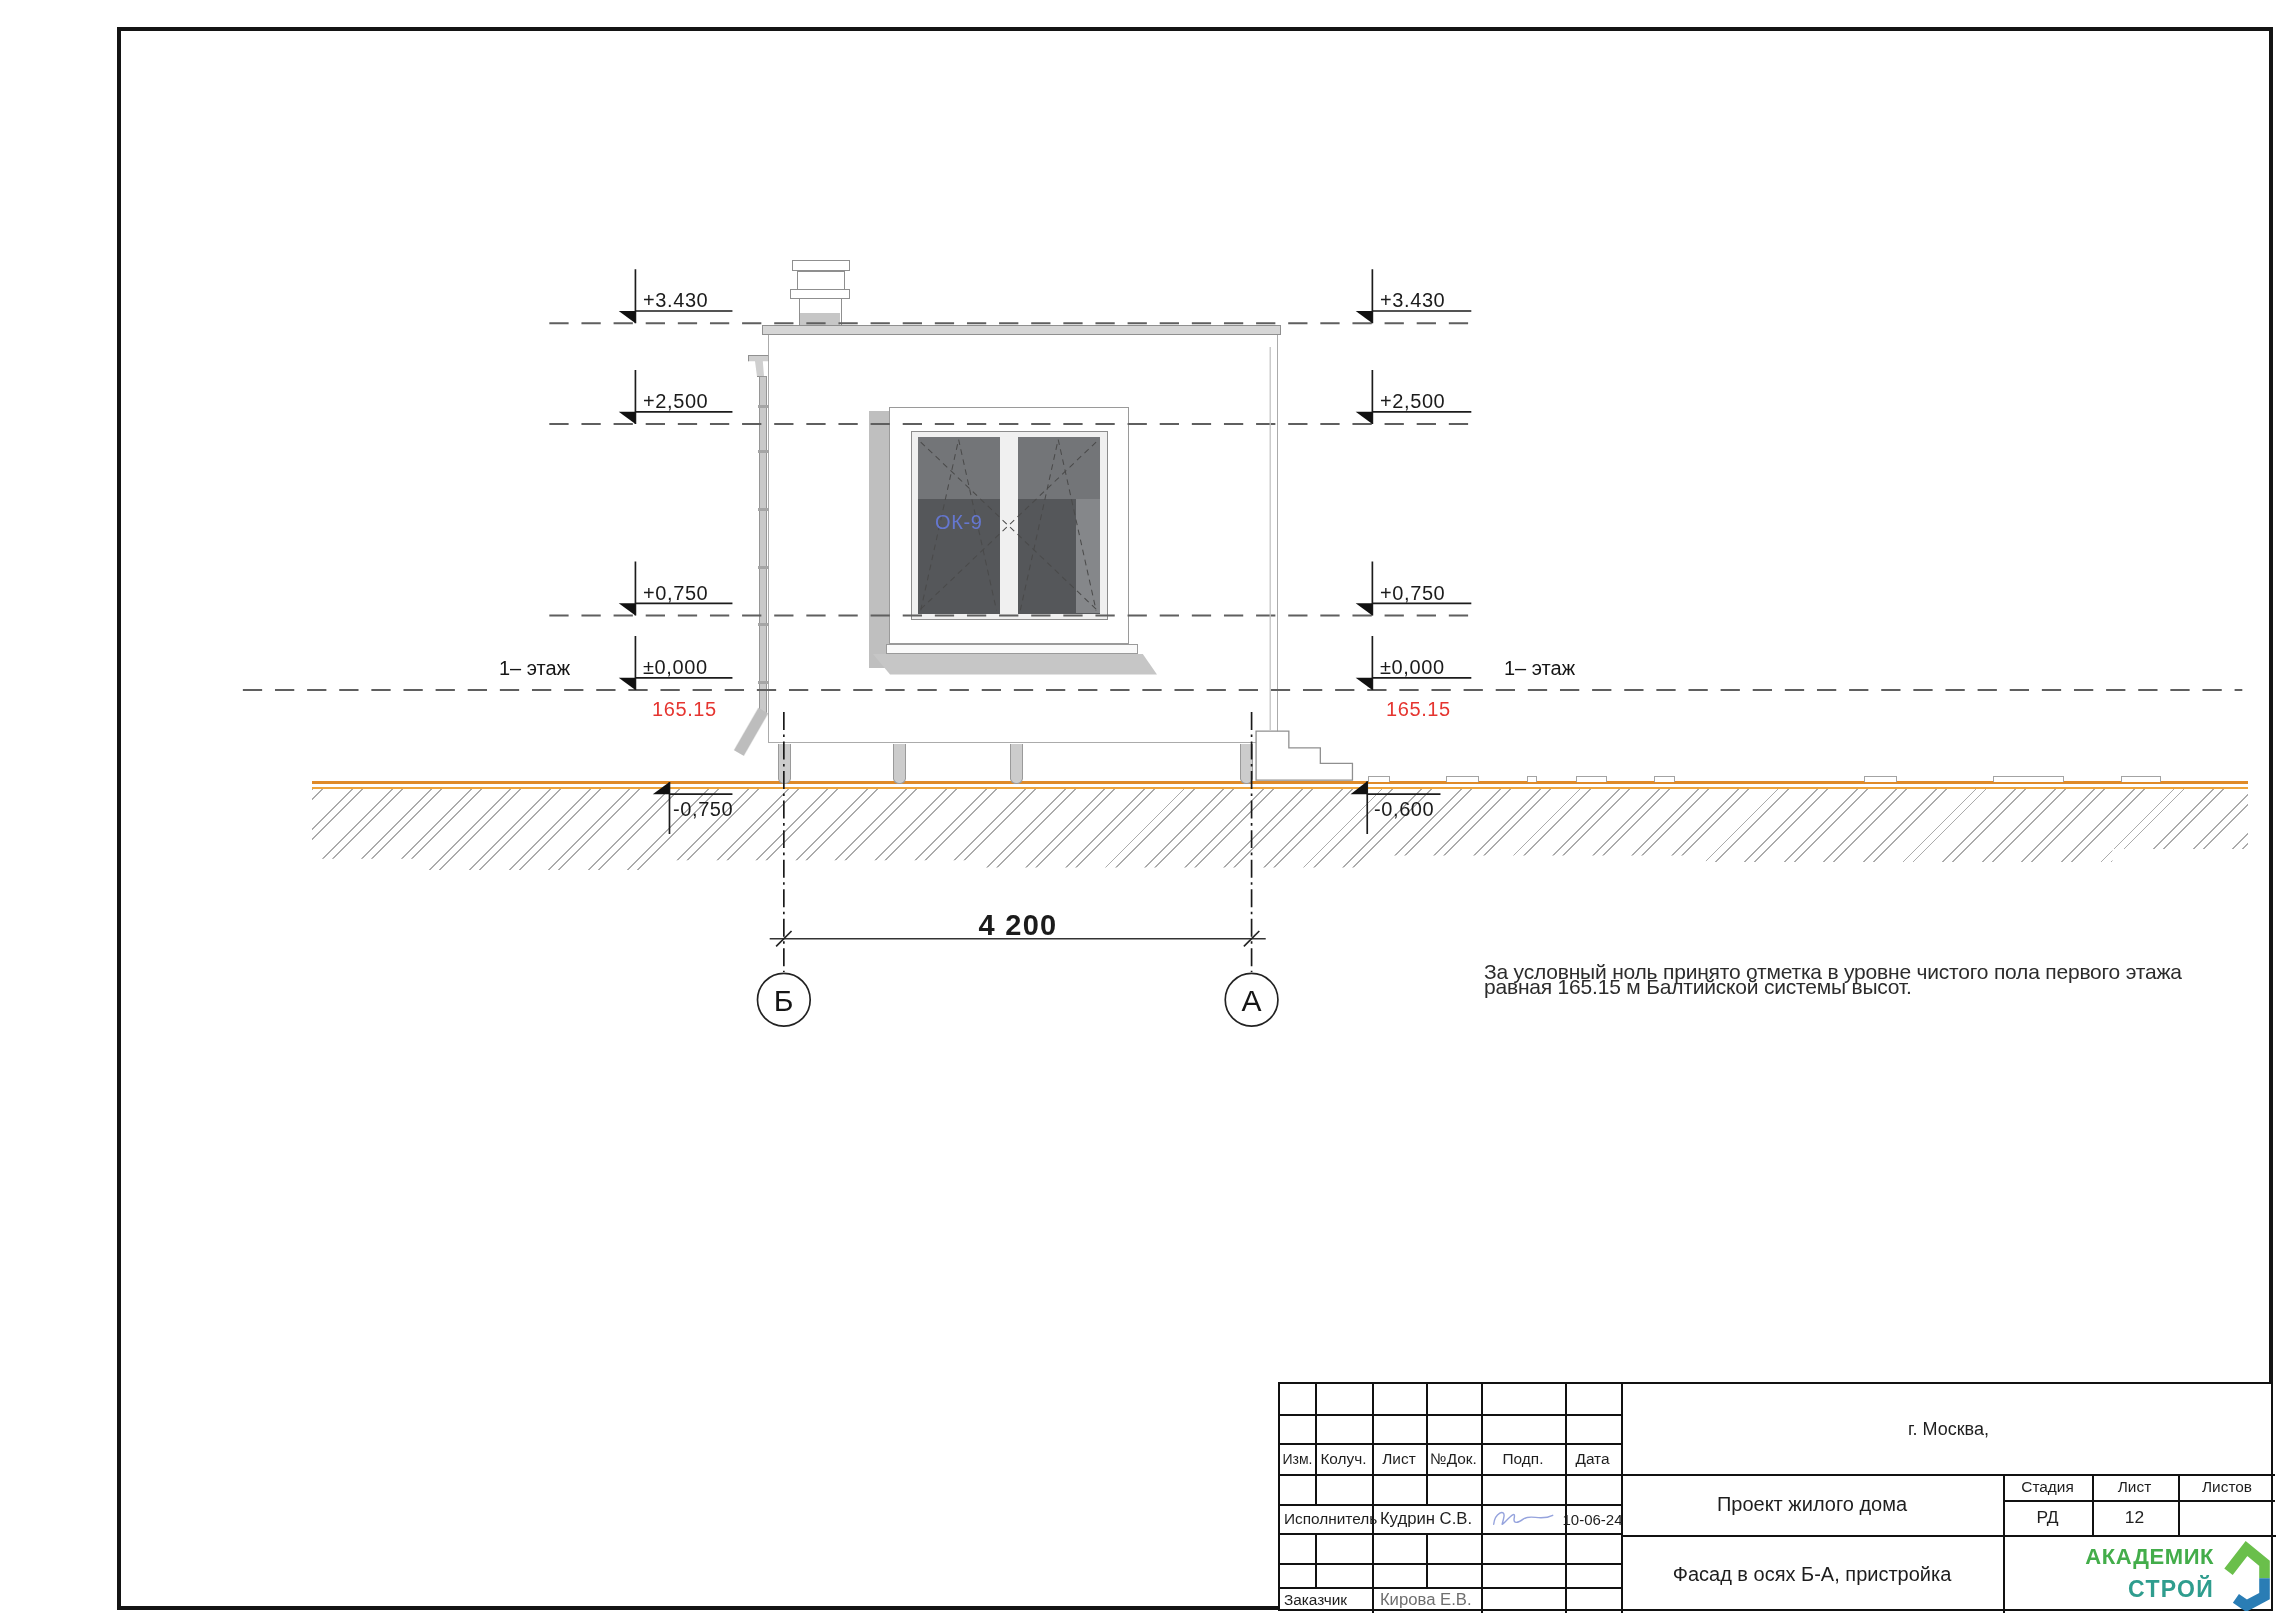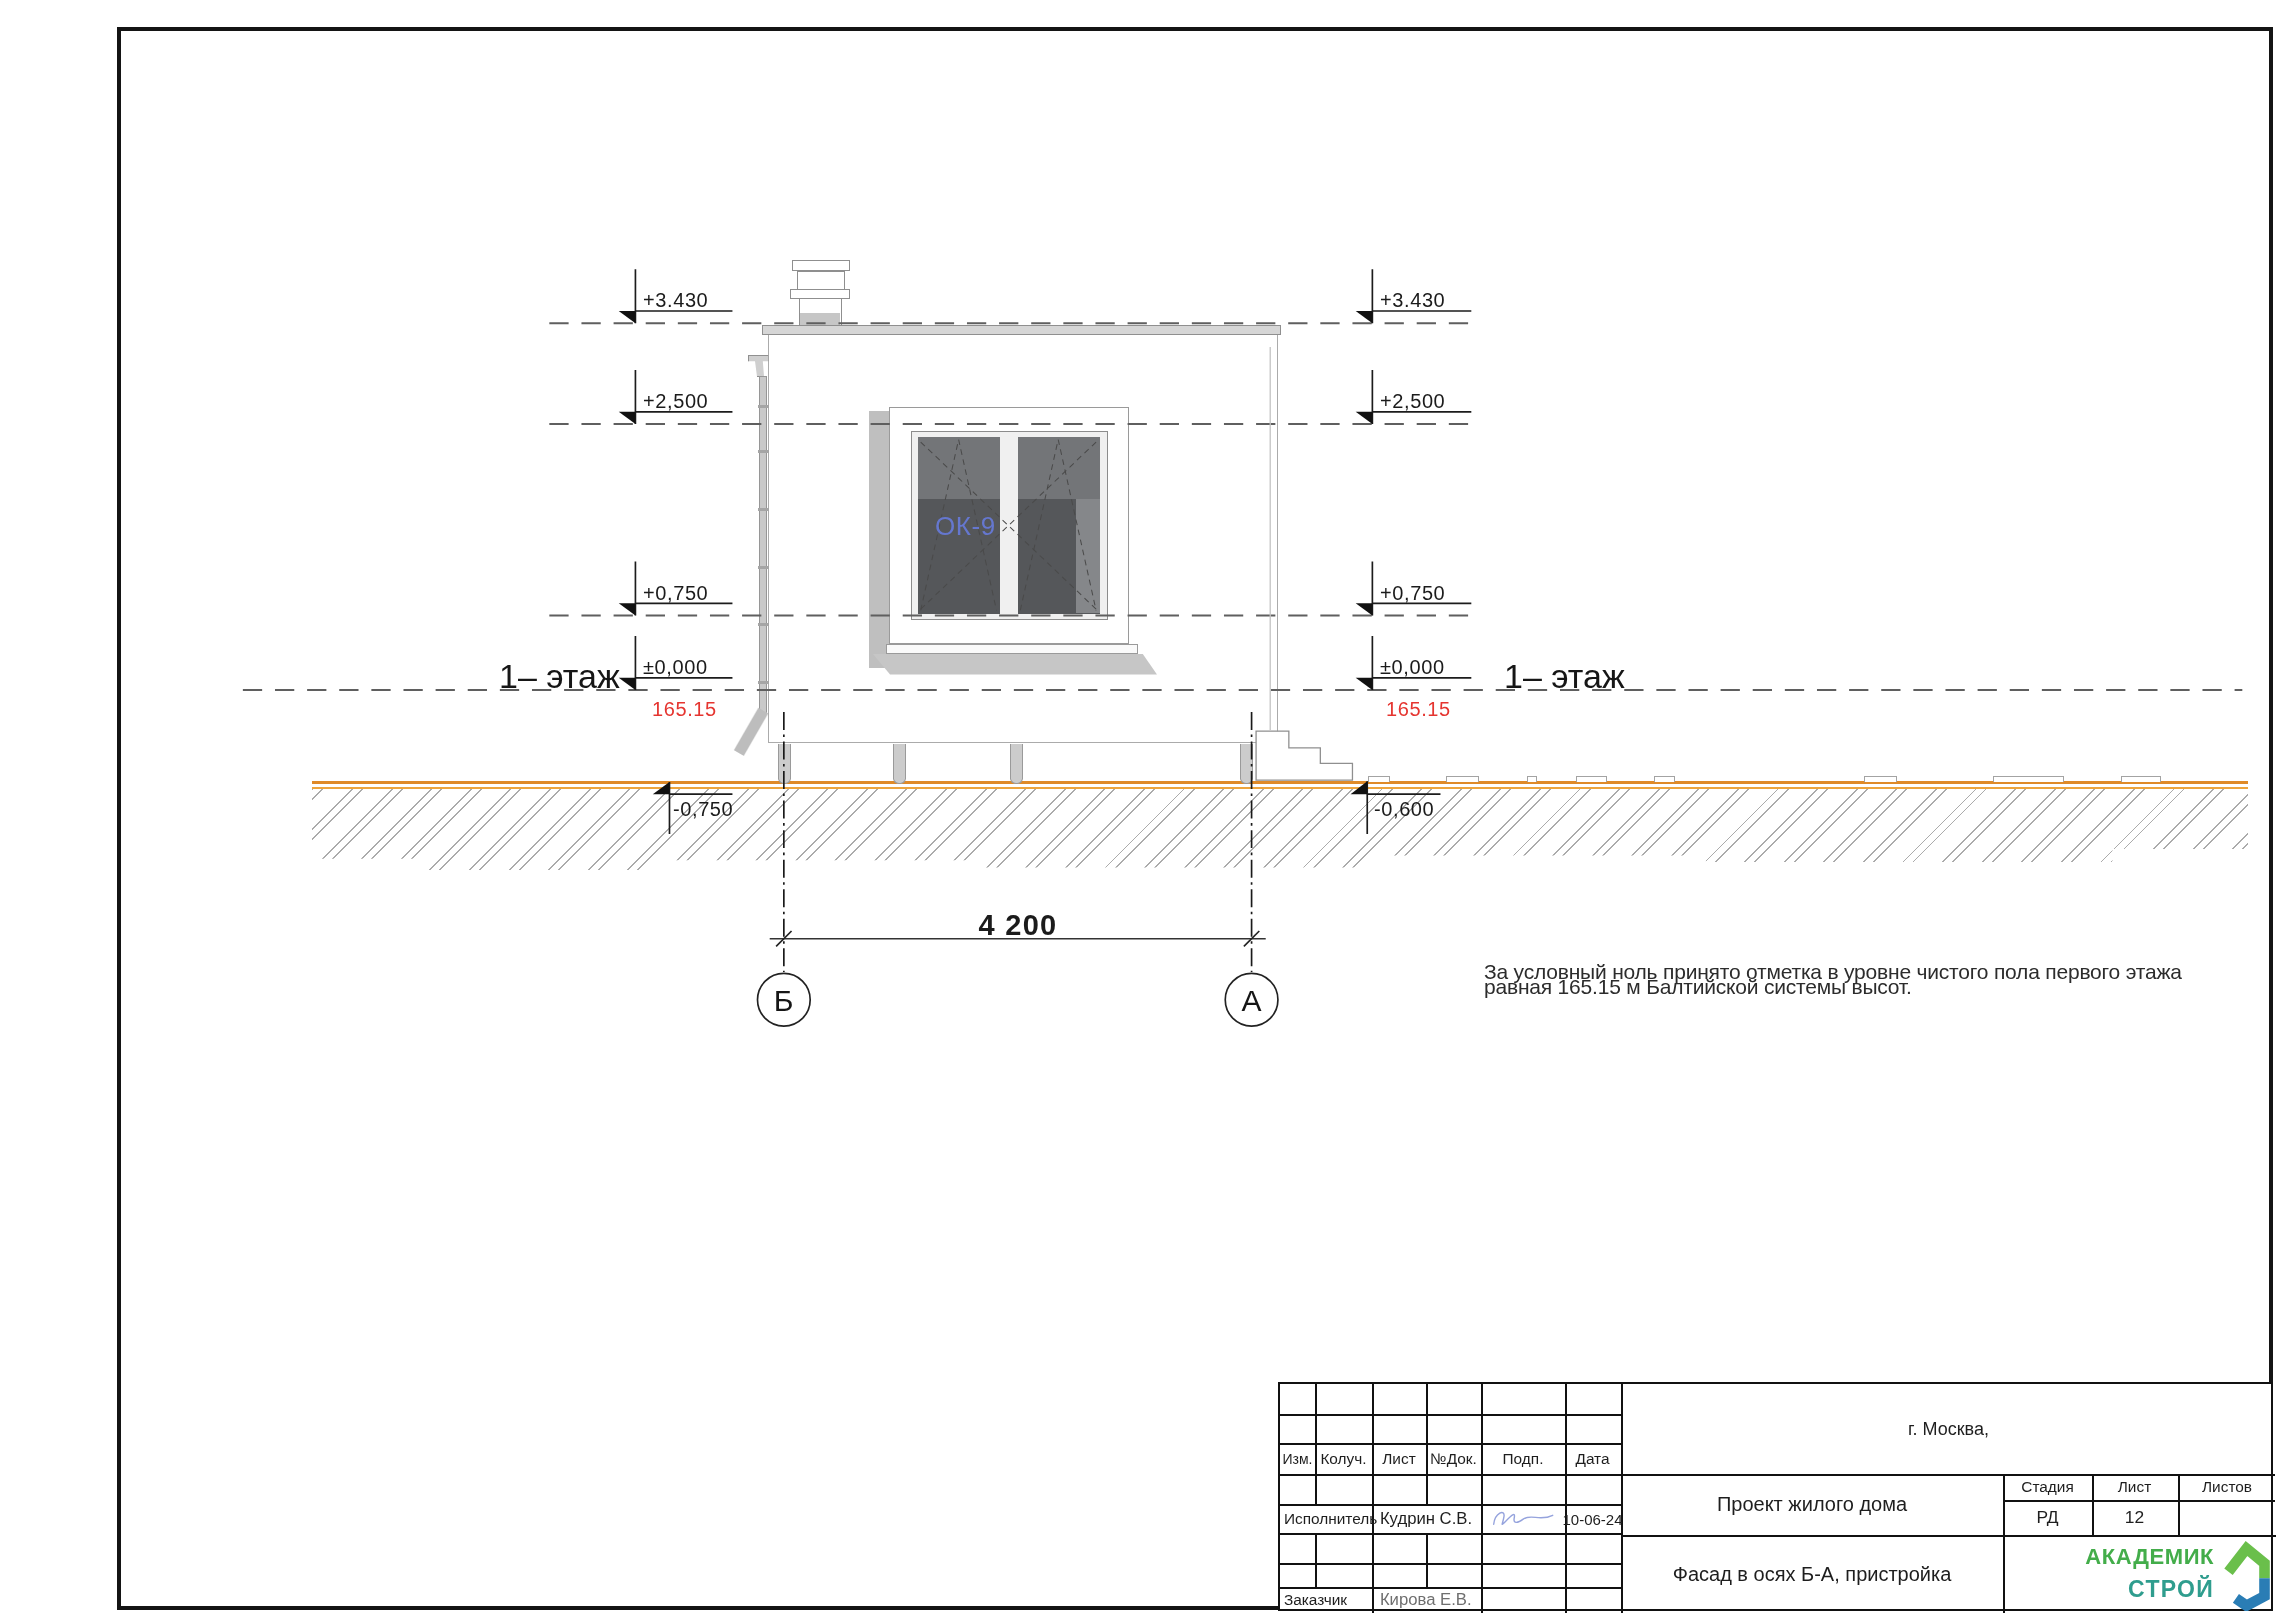--- a/index.html
+++ b/index.html
@@ -29,24 +29,24 @@
   .wframe{left:911px;top:431px;width:197px;height:189px;background:#f0f0f0;border:1.3px solid #8c8c8c;}
   .glass{top:437px;width:82px;height:177px;background:#55575a;}
   .gtop{top:437px;width:82px;height:62px;background:#737578;}
   .gright{left:1076px;top:499px;width:24.4px;height:114px;background:#85878a;}
   .sill{left:886px;top:644px;width:252px;height:10.3px;background:#fafafa;border:1px solid #9a9a9a;}
   .sillsh{left:873px;top:654px;width:284px;height:20.6px;background:#c6c6c6;clip-path:polygon(0 0,95% 0,100% 100%,6% 100%);}
   
   .t{position:absolute;white-space:nowrap;}
   .mark{font-size:20px;letter-spacing:0.6px;color:#1b1b1b;}
   .datum{font-size:20px;color:#e53530;letter-spacing:0.6px;}
-  .floor{font-size:34px;color:#161616;}
+  .floor{font-size:20px;color:#161616;}
   .dim{font-size:29px;letter-spacing:1.3px;font-weight:bold;}
   .axisletter{font-size:30px;color:#161616;width:51px;text-align:center;}
-  .oklabel{font-size:26px;color:#6577cf;letter-spacing:0.6px;}
+  .oklabel{font-size:20px;color:#6577cf;letter-spacing:0.6px;}
   .note{font-size:21px;line-height:31.5px;color:#2c2c2c;letter-spacing:-0.2px;}
   
   .tb{left:1278px;top:1382px;width:995px;height:229px;border:2.6px solid #111;background:#fff;}
   .hl,.vl{position:absolute;background:#111;}
   .tcell{position:absolute;display:flex;align-items:center;justify-content:center;font-size:15.4px;color:#1e1e1e;white-space:nowrap;}
   .tl{justify-content:flex-start;padding-left:3.9px;}
   .logo-a{font-size:22px;font-weight:bold;color:#43ad4a;letter-spacing:0.6px;}
   .logo-s{font-size:23px;font-weight:bold;color:#2f9d8e;letter-spacing:1.3px;}
   svg{position:absolute;left:0;top:0;}
 </style>

